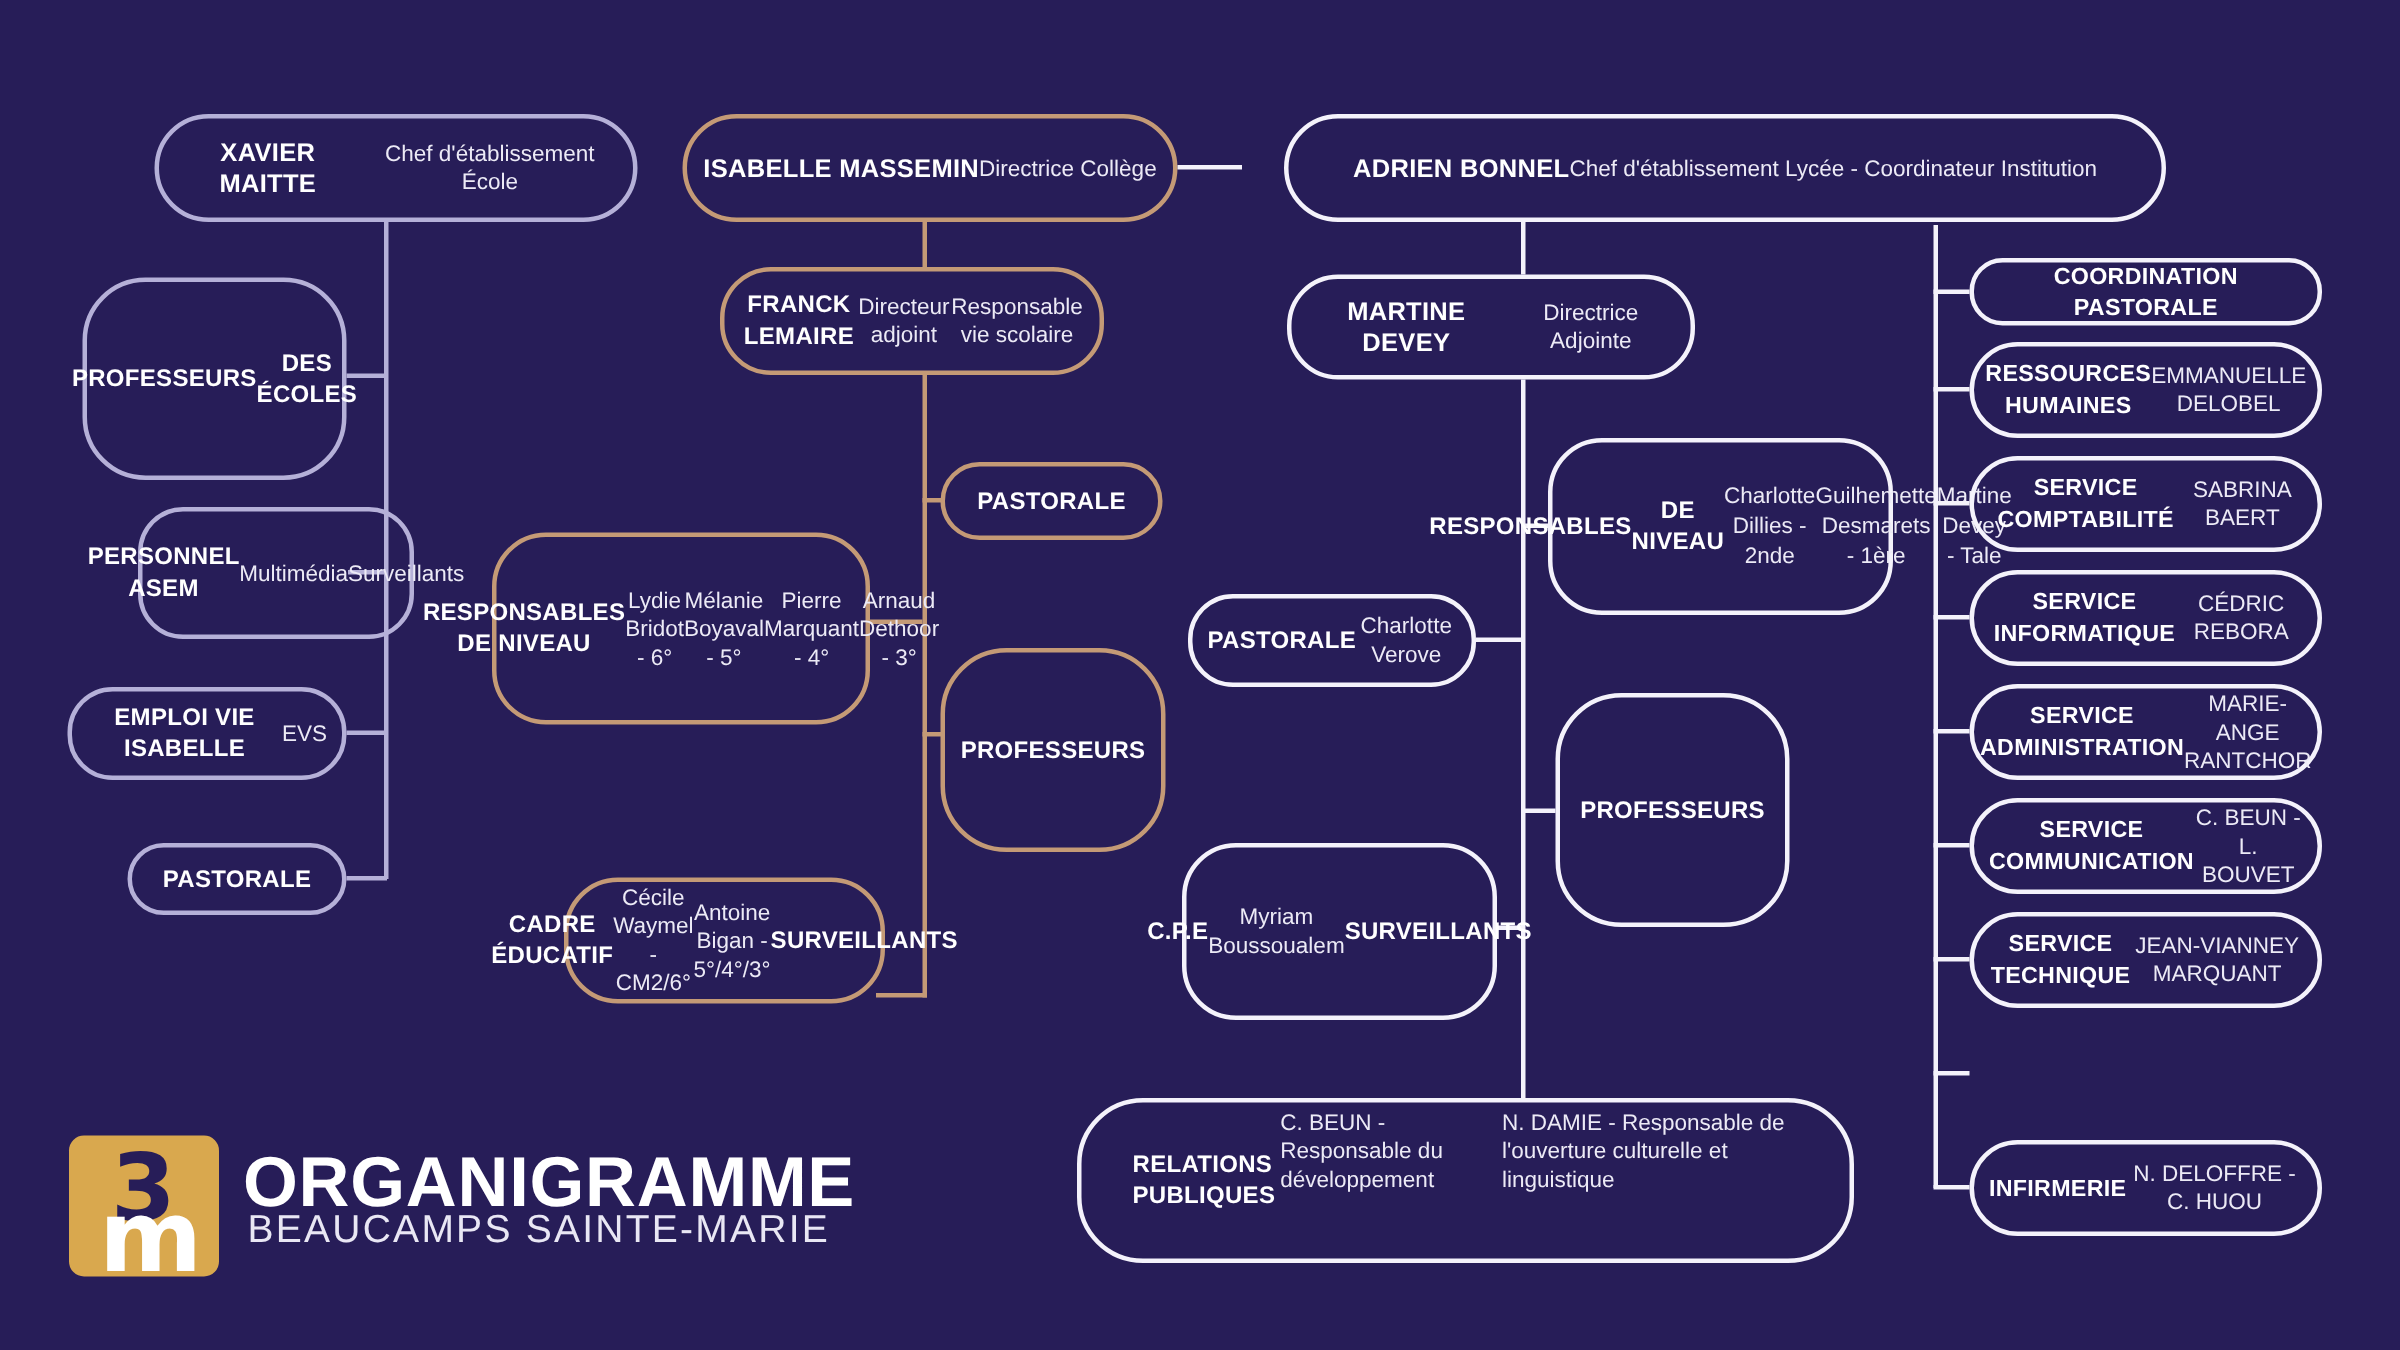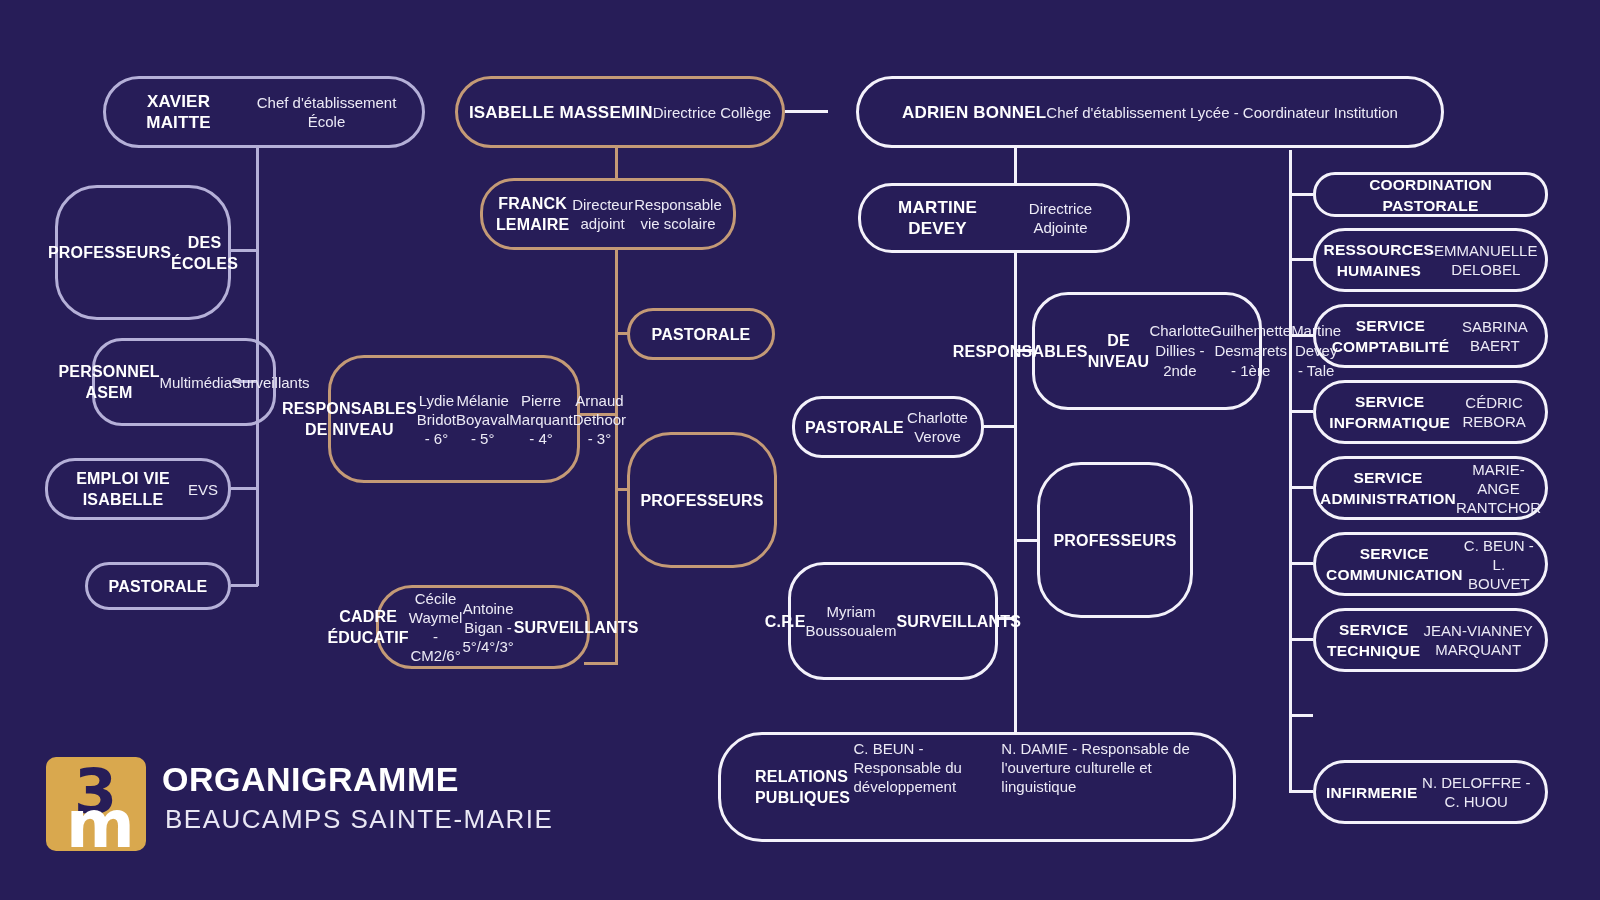--- a/index.html
+++ b/index.html
@@ -29,21 +29,21 @@
   .s-sm{font-size:15px;line-height:20px;}
   .gap8{height:8px;}
   .vline,.hline{position:absolute;}
   .vline{width:3px;}
   .hline{height:3px;}
   .c-gold{background:var(--gold);}
   .c-lav{background:var(--lavender);}
   .c-white{background:var(--white);}
   
   #logo-square{position:absolute;left:46px;top:757px;width:100px;height:94px;border-radius:10px;background:var(--logo_gold);}
-  #logo-title{position:absolute;left:162px;top:760px;font-size:34px;font-weight:800;letter-spacing:.5px;color:#fff;}
+  #logo-title{position:absolute;left:162px;top:760px;font-size:47px;font-weight:800;letter-spacing:.5px;color:#fff;}
   #logo-subtitle{position:absolute;left:165px;top:804px;font-size:26px;font-weight:400;letter-spacing:1.5px;color:#e9e7f4;}
   .rel-lines{align-items:flex-start;text-align:left;padding-left:34px;padding-right:16px;}
   .rel-lines .t{align-self:center;}
 </style>
 </head>
 <body>
 
 <div id="canvas">
 
   <div class="node b-lav" style="left:103px;top:76px;width:322px;height:72px;border-radius:36px;">

